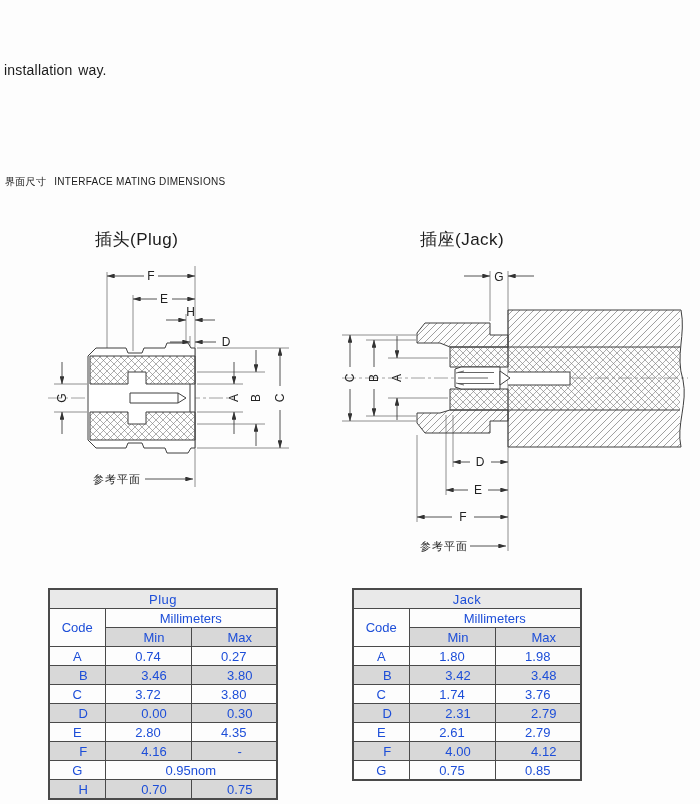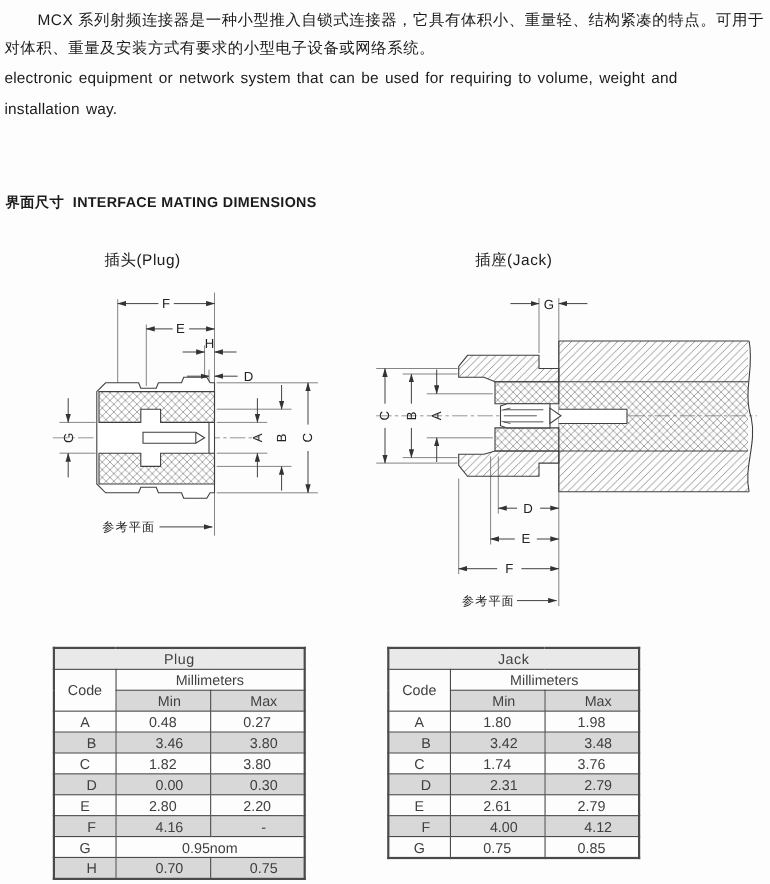--- a/index.html
+++ b/index.html
@@ -4,53 +4,48 @@
 <style>
   html,body{margin:0;padding:0;background:#fff;}
   .page{position:relative;width:700px;height:804px;background:#fdfdfd;overflow:hidden;
         font-family:"Liberation Sans",sans-serif;color:#1b1b1b;}
   .para{position:absolute;left:4px;right:4px;}
   .zh{top:6px;font-size:14px;}
   .zh .ln{line-height:25px;letter-spacing:.5px;}
   .en{top:56px;font-size:14px;}
   .en .ln{line-height:29px;letter-spacing:.2px;word-spacing:1.5px;}
   .indent{text-indent:30px;}
-  .heading{position:absolute;left:5px;top:175px;font-size:13px;font-weight:bold;letter-spacing:.3px;}
+  .heading{position:absolute;left:5px;top:175px;font-size:10px;font-weight:normal;letter-spacing:.3px;}
   .heading .en-part{margin-left:8px;}
-  .caption{position:absolute;font-size:14px;letter-spacing:.5px;}
+  .caption{position:absolute;font-size:17px;letter-spacing:.5px;}
   .cap-plug{left:95px;top:228px;}
-  .cap-jack{left:432px;top:228px;}
+  .cap-jack{left:420px;top:228px;}
   svg text{font-family:"Liberation Sans",sans-serif;}
   .dimsvg{position:absolute;}
   .svg-plug{left:30px;top:252px;}
   .svg-jack{left:330px;top:255px;}
   .dim-label{font-size:12px;fill:#222;}
   .rp-label{font-size:11px;fill:#222;letter-spacing:1px;}
   .tblwrap{position:absolute;top:588px;}
   .tbl-plug{left:48px;}
   .tbl-jack{left:352px;}
-  table.dim{border-collapse:collapse;table-layout:fixed;width:228px;font-size:13px;color:#404040;
+  table.dim{border-collapse:collapse;table-layout:fixed;width:228px;font-size:13px;color:#1d4ed8;
             border:2px solid #4a4a4a;}
   table.dim td{border:1px solid #4a4a4a;height:18px;text-align:center;padding:0;overflow:hidden;}
   table.dim .t-title{background:#e9e9e9;letter-spacing:.5px;}
   table.dim .gray{background:#d8d8d8;}
   table.dim tr.gray td{background:#d8d8d8;padding-left:12px;}
 </style>
 </head>
 <body>
 
 <div class="page">
 
-  <div class="para zh">
-    <div class="ln indent">MCX 系列射频连接器是一种小型推入自锁式连接器，它具有体积小、重量轻、结构紧凑的特点。可用于</div>
-    <div class="ln">对体积、重量及安装方式有要求的小型电子设备或网络系统。</div>
-  </div>
 
   <div class="para en">
-    <div class="ln">electronic equipment or network system that can be used for requiring to volume, weight and</div>
     <div class="ln">installation way.</div>
   </div>
 
   <div class="heading">
     <span>界面尺寸</span><span class="en-part">INTERFACE MATING DIMENSIONS</span>
   </div>
 
   <div class="caption cap-plug">插头(Plug)</div>
   <div class="caption cap-jack">插座(Jack)</div>
 
@@ -219,42 +214,42 @@
       <tr>
         <td rowspan="2">Code</td>
         <td colspan="2">Millimeters</td>
       </tr>
       <tr class="gray">
         <td>Min</td>
         <td>Max</td>
       </tr>
       <tr>
         <td>A</td>
-        <td>0.48</td>
+        <td>0.74</td>
         <td>0.27</td>
       </tr>
       <tr class="gray">
         <td>B</td>
         <td>3.46</td>
         <td>3.80</td>
       </tr>
       <tr>
         <td>C</td>
-        <td>1.82</td>
+        <td>3.72</td>
         <td>3.80</td>
       </tr>
       <tr class="gray">
         <td>D</td>
         <td>0.00</td>
         <td>0.30</td>
       </tr>
       <tr>
         <td>E</td>
         <td>2.80</td>
-        <td>2.20</td>
+        <td>4.35</td>
       </tr>
       <tr class="gray">
         <td>F</td>
         <td>4.16</td>
         <td>-</td>
       </tr>
       <tr>
         <td>G</td>
         <td colspan="2">0.95nom</td>
       </tr>

